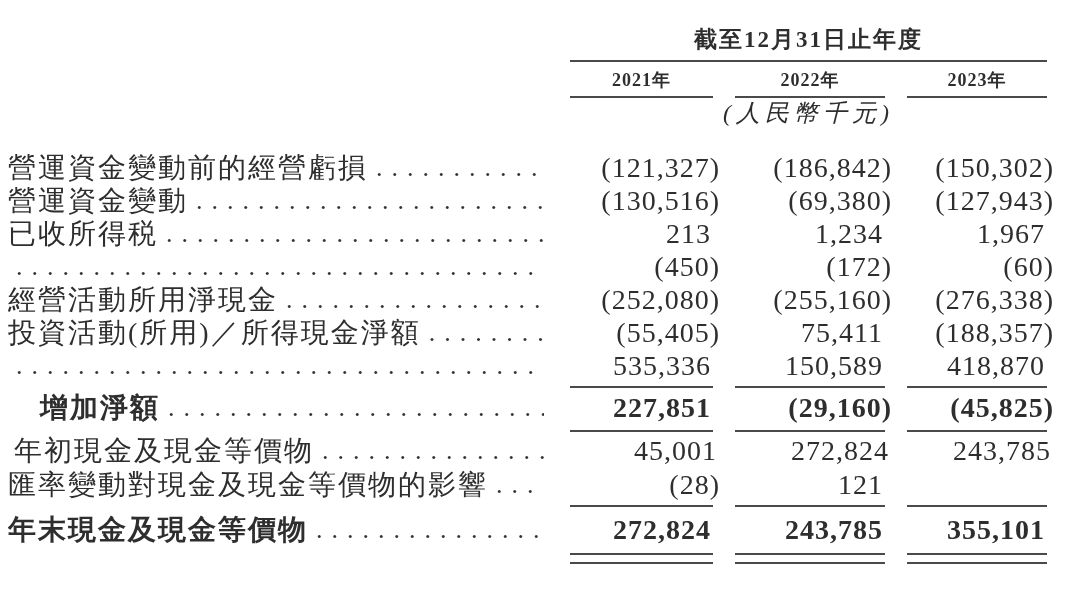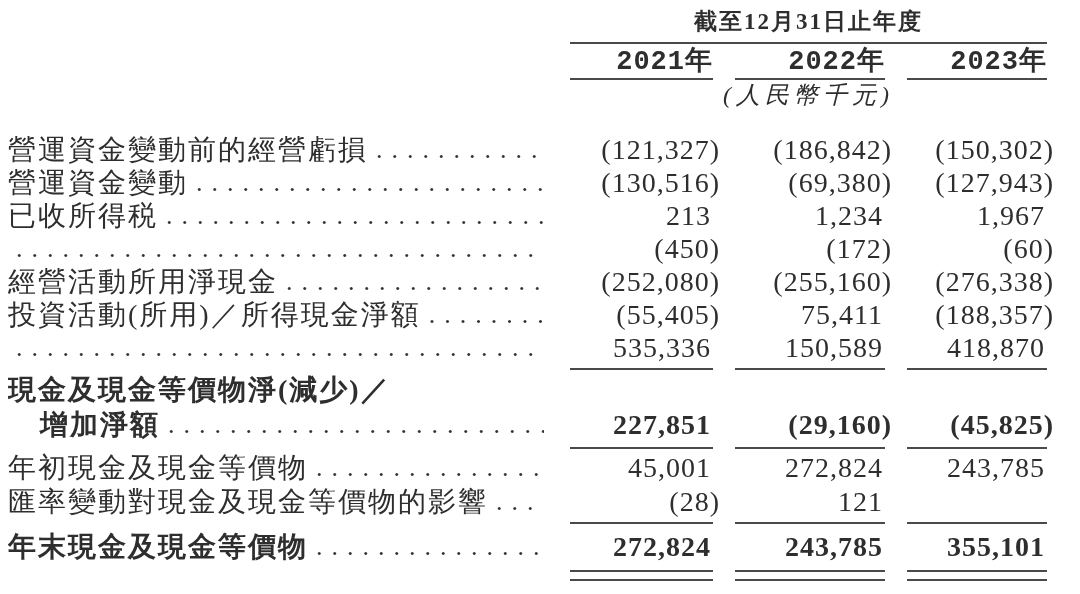--- a/index.html
+++ b/index.html
@@ -4,43 +4,43 @@
 <style>
   html,body{margin:0;padding:0;background:#ffffff;}
   .page{
     width:1080px;height:594px;box-sizing:border-box;
     padding:10px 11px 0 8px;background:#ffffff;color:#2e2e2e;
     font-family:"Liberation Serif","DejaVu Serif",serif;
     overflow:hidden;
   }
   .g{display:grid;grid-template-columns:562px 165px 172px 162px;}
   
-  .period-row{height:34px;}
+  .period-row{height:34px;margin-top:18px;}
   .pspan{
     grid-column:2/5;margin-right:22px;text-align:center;
     font-weight:700;font-size:23px;letter-spacing:2px;line-height:24px;
     padding-bottom:8px;border-bottom:2px solid #4a4a4a;white-space:nowrap;
   }
   .year-row{height:36px;line-height:36px;}
   .ycell{
-    position:relative;text-align:right;font-weight:700;font-size:27px;
-    letter-spacing:1px;padding-right:22px;white-space:nowrap;font-family:Liberation Mono, monospace;
+    position:relative;text-align:center;font-weight:700;font-size:18px;
+    letter-spacing:1px;padding-right:22px;white-space:nowrap;
   }
   .ycell::after{content:"";position:absolute;left:0;right:22px;bottom:0;border-bottom:2px solid #4a4a4a;}
   .rmb-row{height:30px;line-height:30px;}
   .uspan{
     grid-column:2/5;margin-right:22px;text-align:center;
     font-style:italic;font-size:24px;letter-spacing:5px;white-space:nowrap;
   }
   .sp23{height:23px;}
   
   .h33{height:33px;line-height:33px;}
   .h35{height:35px;line-height:35px;}
   .h36{height:36px;line-height:36px;}
-  .h34{height:34px;line-height:34px;}
+  .h34{height:34px;line-height:34px;margin-left:6px;}
   .h42{height:42px;line-height:42px;}
   .lab{
     display:flex;padding-right:26px;font-size:28px;letter-spacing:2px;
     white-space:nowrap;overflow:hidden;
   }
   .lab.ind{padding-left:32px;justify-content:flex-end;}
   .lead{
     flex:1;overflow:hidden;white-space:nowrap;margin-left:8px;
     font-size:26px;font-weight:400;letter-spacing:9px;color:#333;
   }
@@ -154,28 +154,20 @@
         <div class="ln"></div>
       </div>
     <div>
         <div class="ln"></div>
       </div>
     <div>
         <div class="ln"></div>
       </div>
   </div>
 
-  <div class="g h35">
-    <div class="lab b">
-      <span>現金及現金等價物淨(減少)／</span>
-    </div>
-    <div class="num"></div>
-    <div class="num"></div>
-    <div class="num"></div>
-  </div>
 
   <div class="g h36">
     <div class="lab b ind">
       <span>增加淨額</span>
       <span class="lead">............................................................</span>
     </div>
     <div class="num b">227,851</div>
     <div class="num b haspar">(29,160)</div>
     <div class="num b haspar">(45,825)</div>
   </div>

